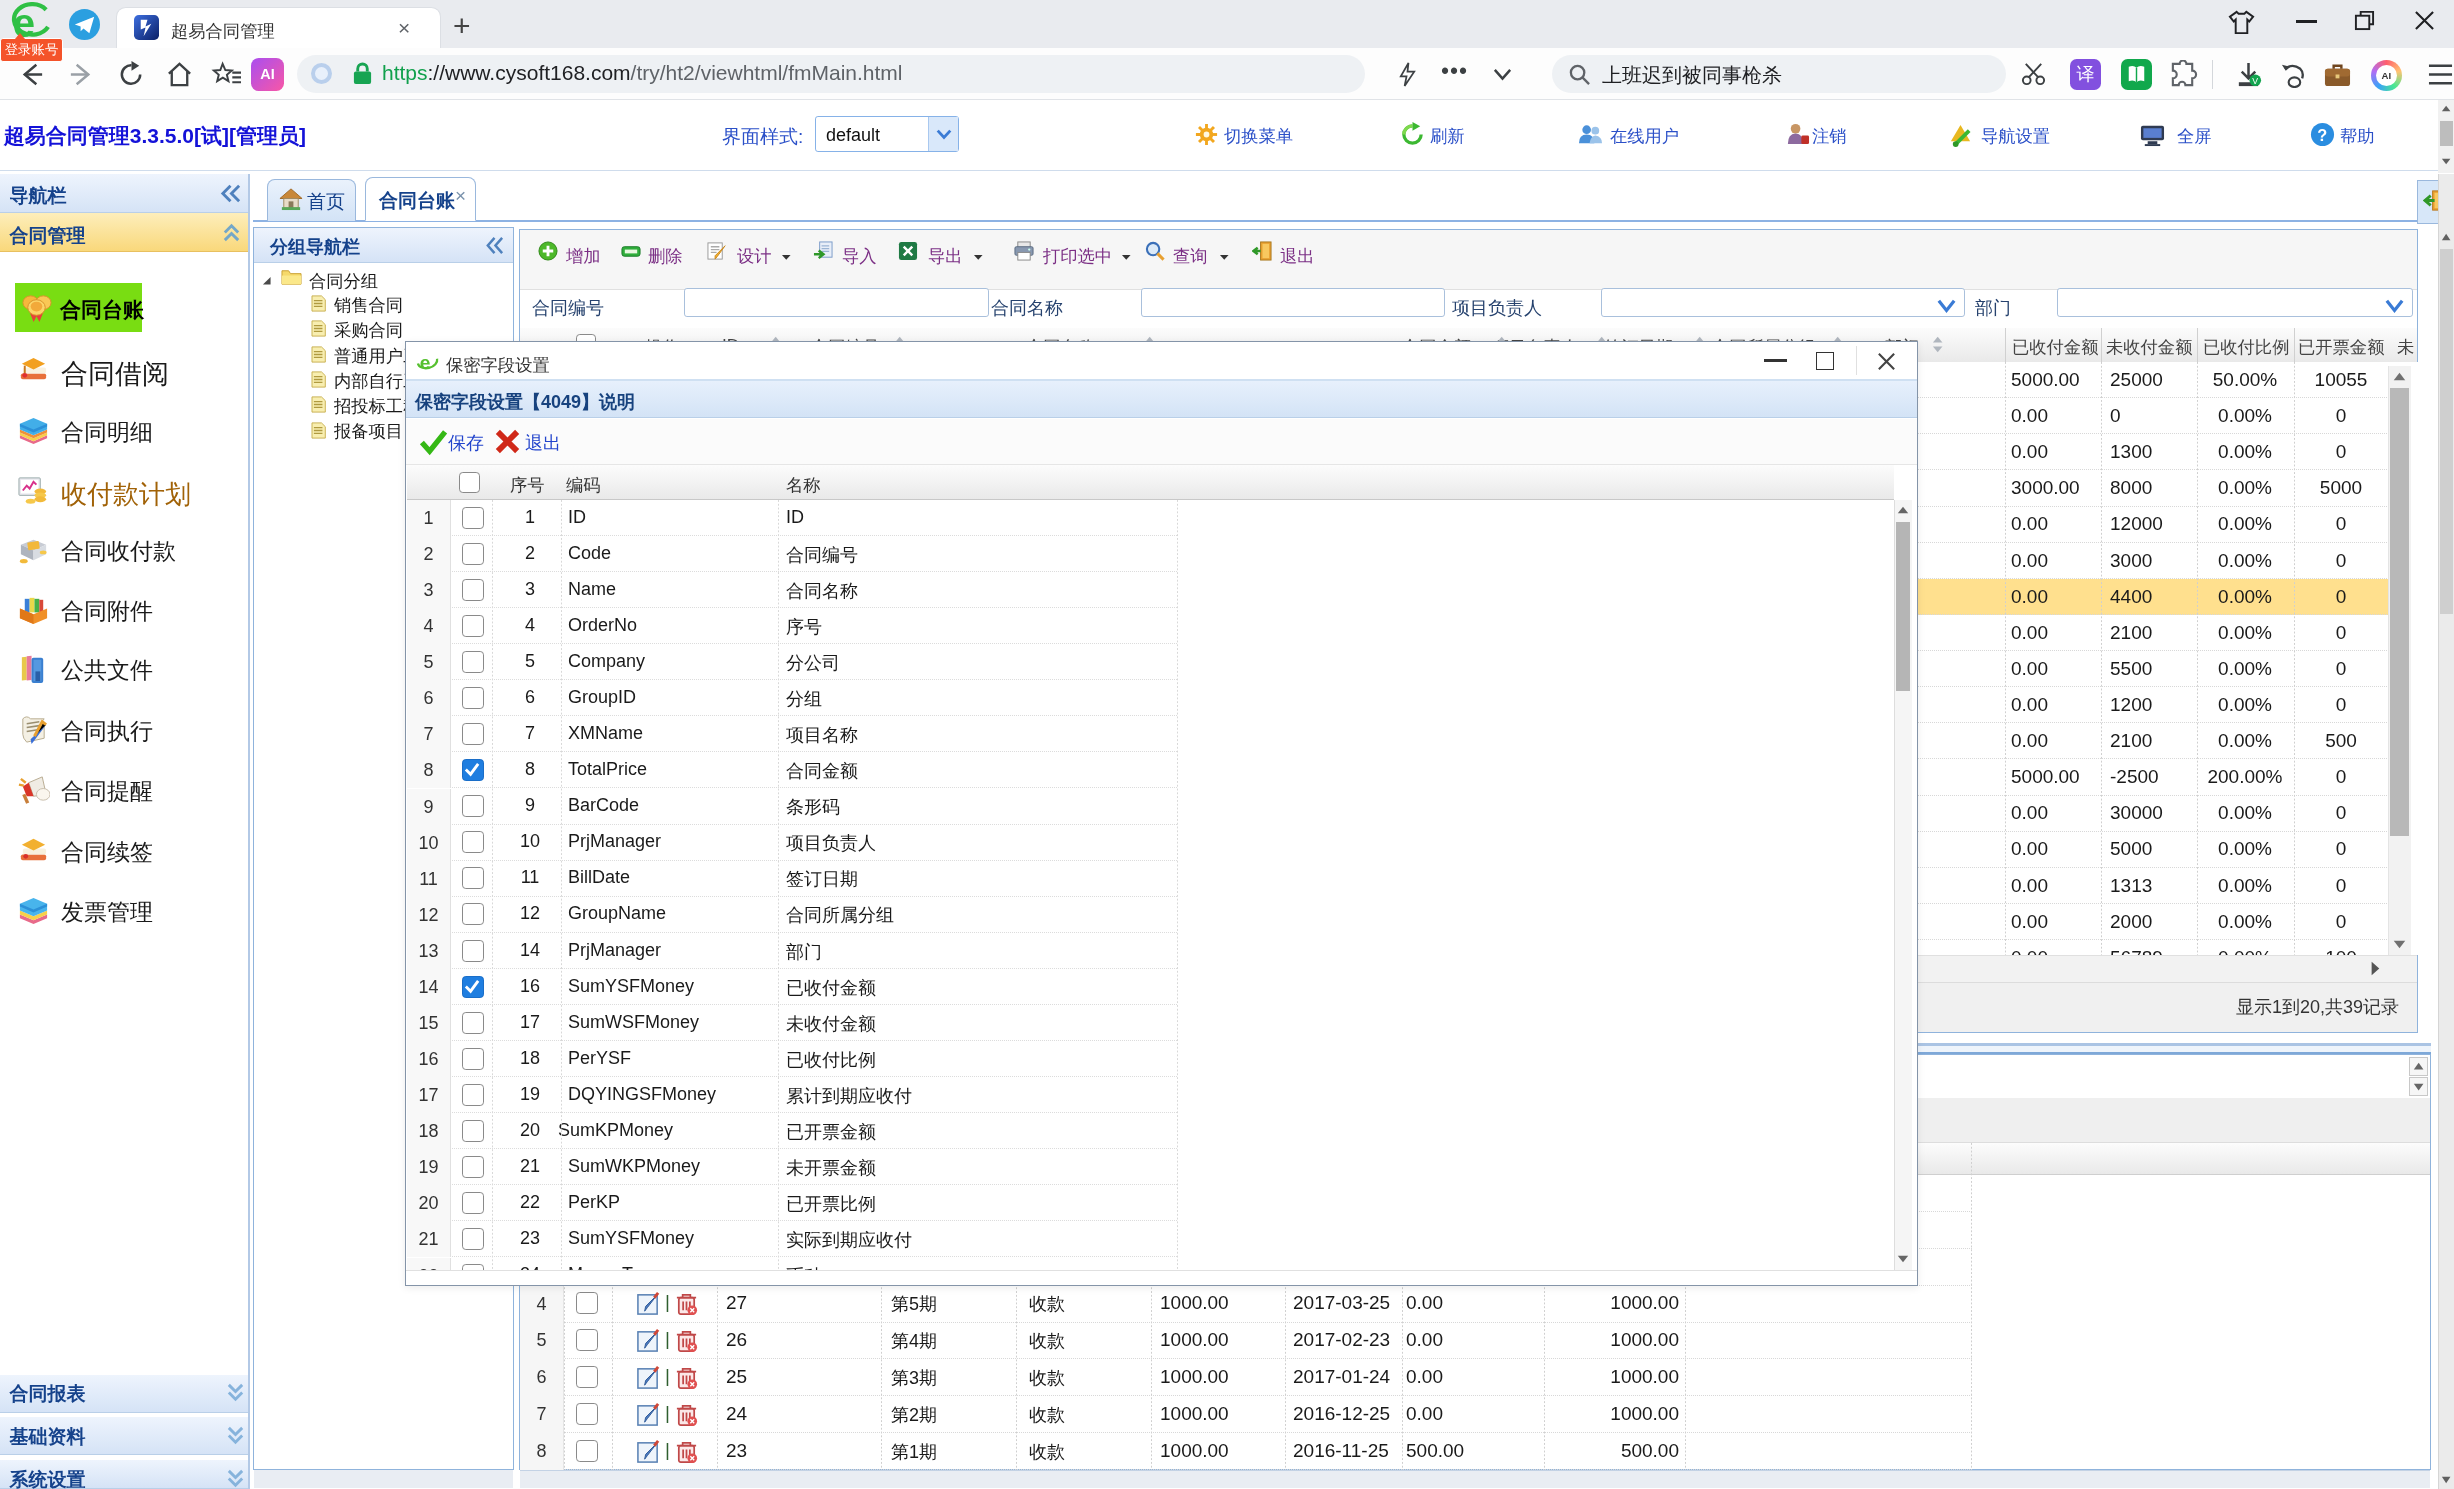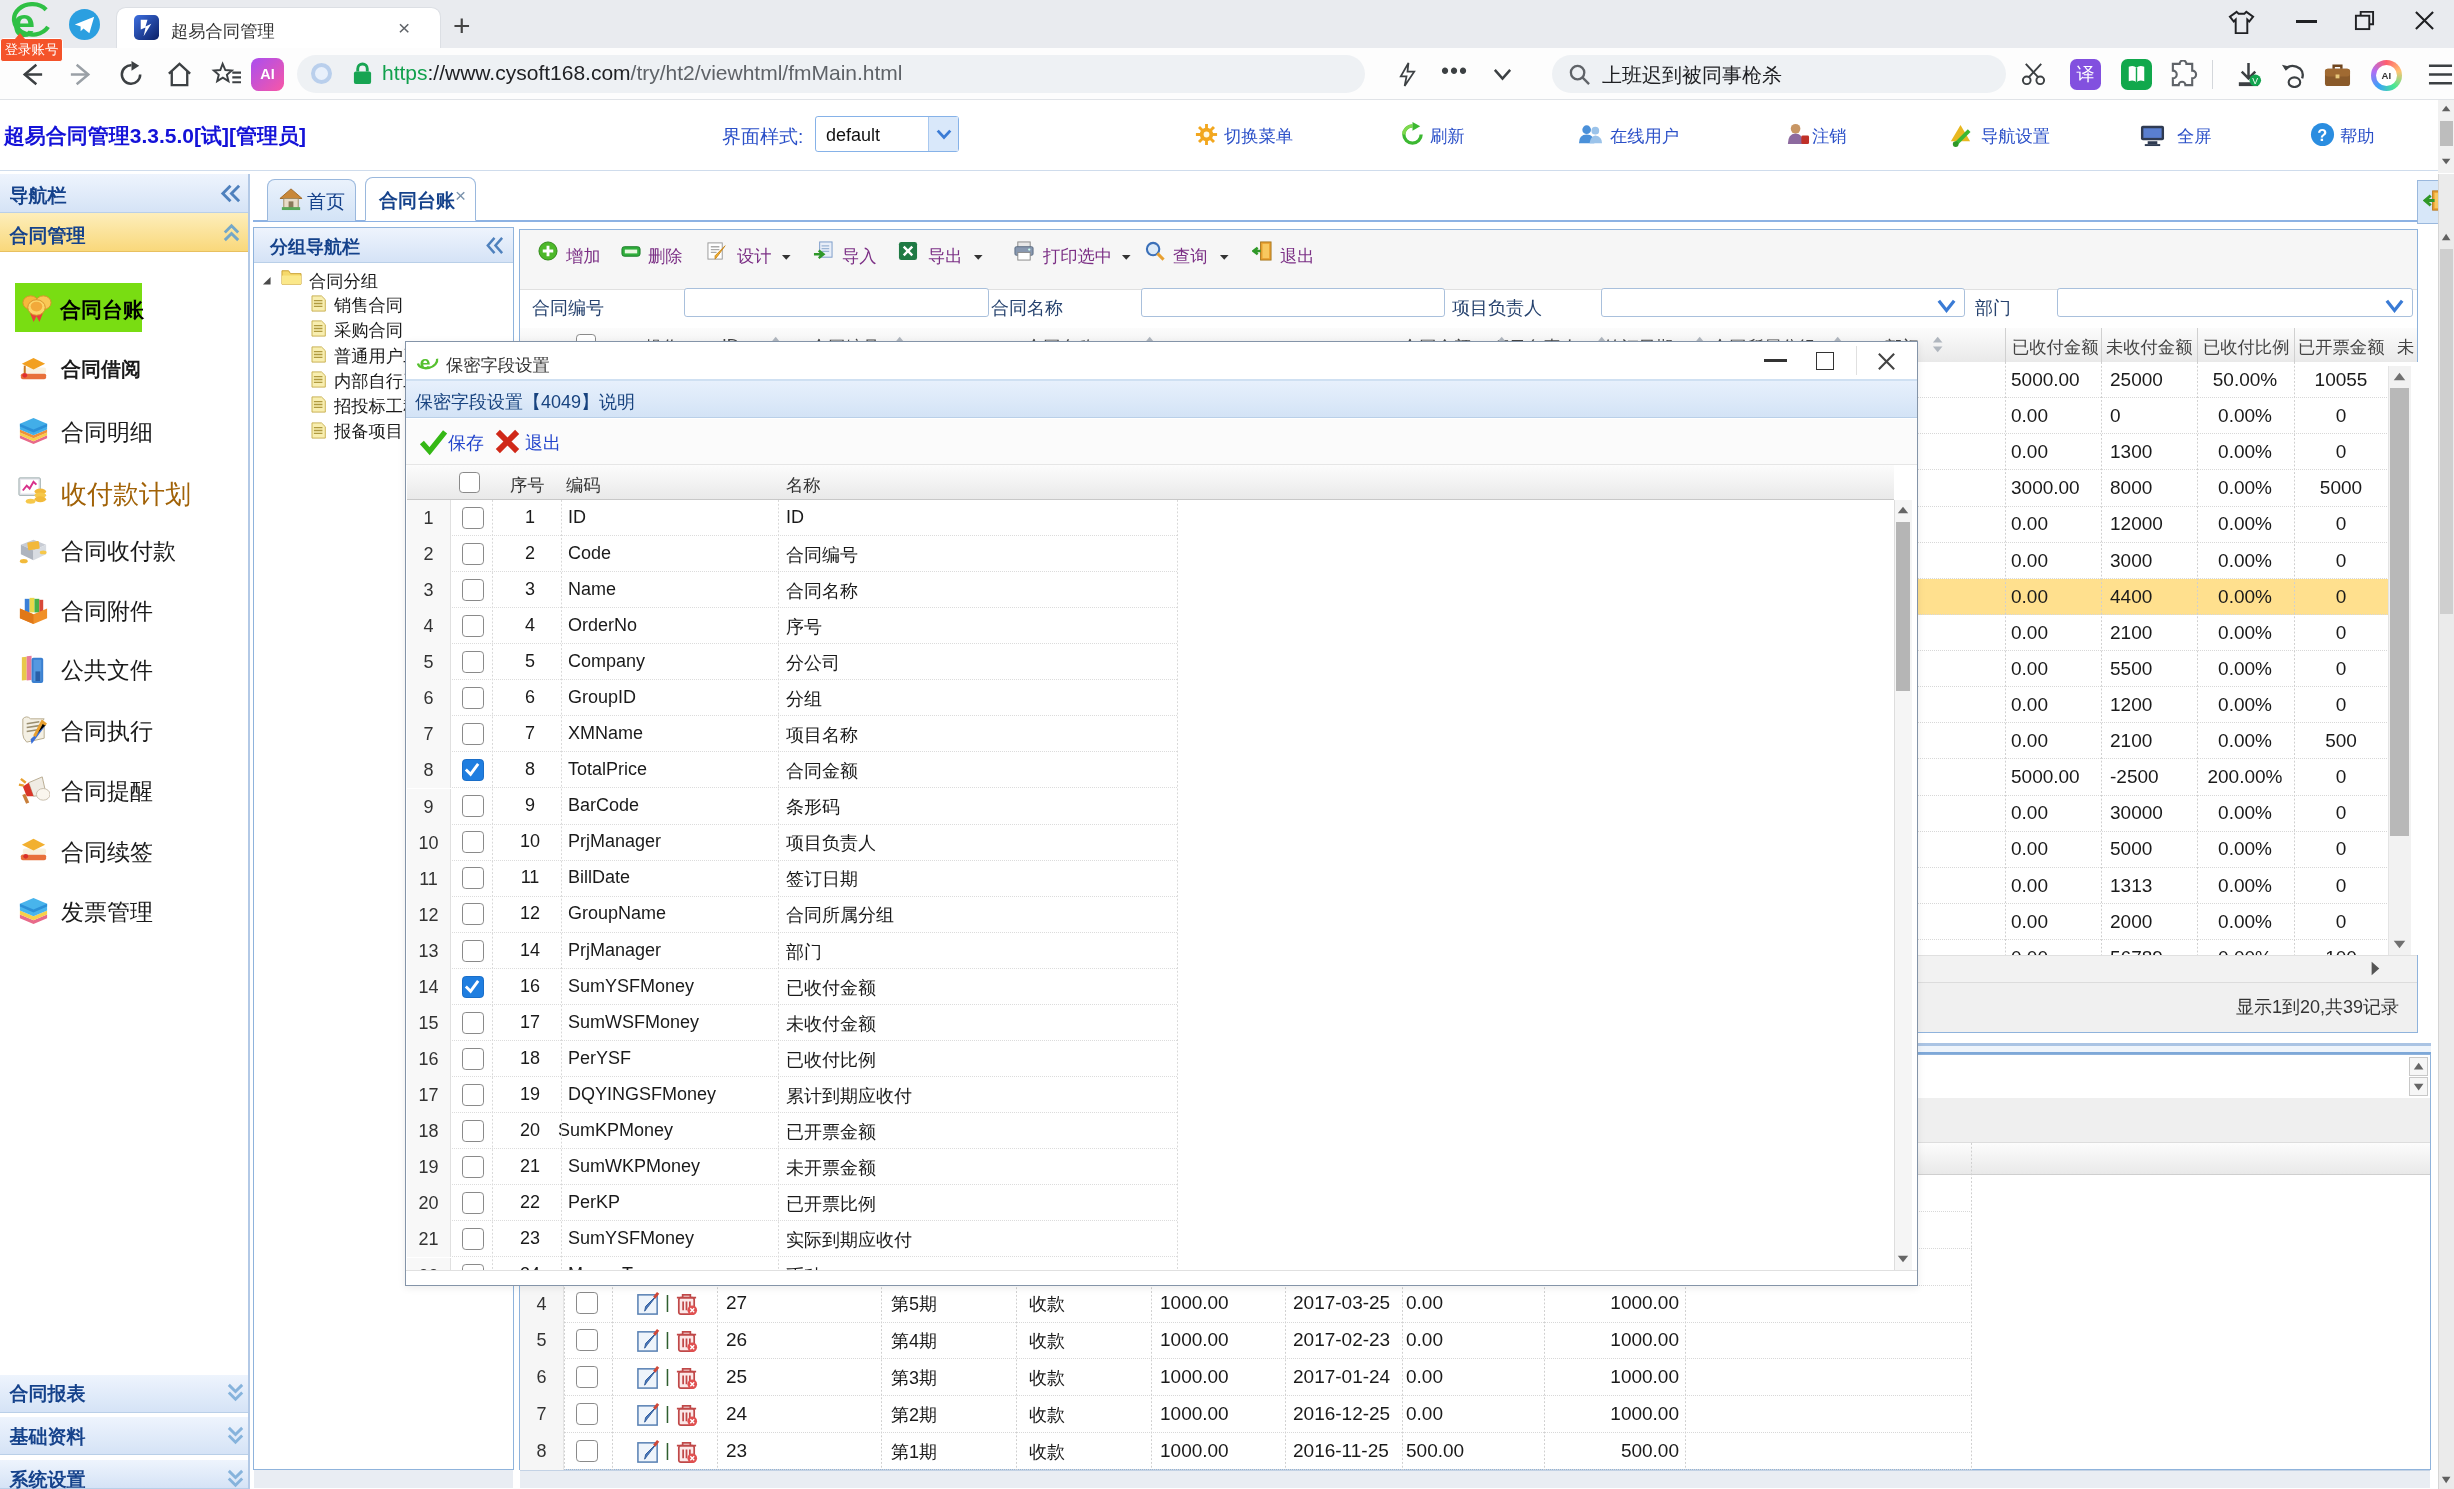--- a/index.html
+++ b/index.html
@@ -199,21 +199,21 @@
       <ellipse cx="17" cy="16" rx="6" ry="5" fill="#f2a93a"></ellipse>
     </svg></div>
 <div class="tx" style="left:60px;top:296px;font-size:21px;font-weight:bold;color:#000;">合同台账</div>
 <div style="position:absolute;left:17.3px;top:354px;width:33px;height:33px;"><svg style="" width="33" height="33" viewBox="0 0 34 34">
       <rect x="4" y="20" width="26" height="6" rx="2" fill="#e8703a"></rect>
       <rect x="6" y="14" width="24" height="6" rx="2" fill="#f9f1df"></rect>
       <path d="M5 10 L17 4 L29 10 L17 16 Z" fill="#f2a020"></path>
       <path d="M8 12 L8 20" stroke="#c87820" stroke-width="2"></path>
       <circle cx="8" cy="22" r="2.5" fill="#e03030"></circle>
     </svg></div>
-<div class="tx" style="left:61px;top:356px;font-size:20px;color:#1a1a1a;font-weight:bold;">合同借阅</div>
+<div class="tx" style="left:61px;top:356px;font-size:27px;color:#1a1a1a;">合同借阅</div>
 <div style="position:absolute;left:17.3px;top:414px;width:33px;height:33px;"><svg style="" width="33" height="33" viewBox="0 0 34 34">
       <path d="M3 22 L17 28 L31 22 L31 25 L17 31 L3 25 Z" fill="#e86a8a"></path>
       <path d="M3 19 L17 25 L31 19 L31 22 L17 28 L3 22 Z" fill="#f8d04a"></path>
       <path d="M3 16 L17 22 L31 16 L31 19 L17 25 L3 19 Z" fill="#f09038"></path>
       <path d="M3 10 L17 4 L31 10 L31 16 L17 22 L3 16 Z" fill="#42aee8"></path>
       <path d="M3 10 L17 16 L31 10 L31 13 L17 19 L3 13 Z" fill="#2b90d8"></path>
     </svg></div>
 <div class="tx" style="left:61px;top:417px;font-size:23px;color:#1a1a1a;">合同明细</div>
 <div style="position:absolute;left:17.3px;top:474px;width:33px;height:33px;"><svg style="" width="33" height="33" viewBox="0 0 34 34">
       <rect x="2" y="4" width="22" height="18" rx="1" fill="#e8e8ee" stroke="#9aa"></rect>
@@ -804,21 +804,21 @@
     </svg></div>
 <div class="tx" style="left:446px;top:353px;font-size:17.3px;color:#333;">保密字段设置</div>
 <div style="position:absolute;left:1764px;top:359px;width:23px;height:2.9px;background:#333;"></div>
 <div style="position:absolute;left:1816px;top:352px;width:18px;height:18px;border:1.9px solid #333;"></div>
 <div style="position:absolute;left:1856px;top:346px;width:1px;height:29px;background:#e0e0e0;"></div>
 <div style="position:absolute;left:1876px;top:351px;width:21px;height:21px;"><svg style="" width="21" height="21" viewBox="0 0 22 22">
       <path d="M3 3 L19 19 M19 3 L3 19" stroke="#444" stroke-width="2.2"></path>
     </svg></div>
 <div style="position:absolute;left:406px;top:379px;width:1511px;height:2.9px;background:#cfe0f2;"></div>
 <div style="position:absolute;left:406px;top:381px;width:1511px;height:37px;background:linear-gradient(#e7f0fc,#d3e3f6);border-bottom:1px solid #b9cfe8;"></div>
-<div class="tx" style="left:415px;top:390px;font-size:18px;font-weight:normal;color:#17427e;">保密字段设置【4049】说明</div>
+<div class="tx" style="left:415px;top:390px;font-size:18px;font-weight:bold;color:#17427e;">保密字段设置【4049】说明</div>
 <div style="position:absolute;left:406px;top:419px;width:1511px;height:46px;background:#fbfbfb;border-bottom:1px solid #e6e6e6;"></div>
 <div style="position:absolute;left:419px;top:427px;width:29px;height:29px;"><svg style="" width="29" height="29" viewBox="0 0 30 30">
       <path d="M3 16 L11 25 L27 5" stroke="#35b815" stroke-width="5.5" fill="none"></path>
     </svg></div>
 <div class="tx" style="left:448px;top:431px;font-size:18px;color:#2244cc;">保存</div>
 <div style="position:absolute;left:494px;top:428px;width:27px;height:27px;"><svg style="" width="27" height="27" viewBox="0 0 28 28">
       <path d="M4 4 L24 24 M24 4 L4 24" stroke="#d02818" stroke-width="6"></path>
     </svg></div>
 <div class="tx" style="left:525px;top:431px;font-size:18px;color:#2244cc;">退出</div>
 <div style="position:absolute;left:407px;top:465px;width:1487px;height:35px;background:linear-gradient(#fcfcfc,#e9e9e9);border-bottom:1px solid #c8c8c8;"></div>

